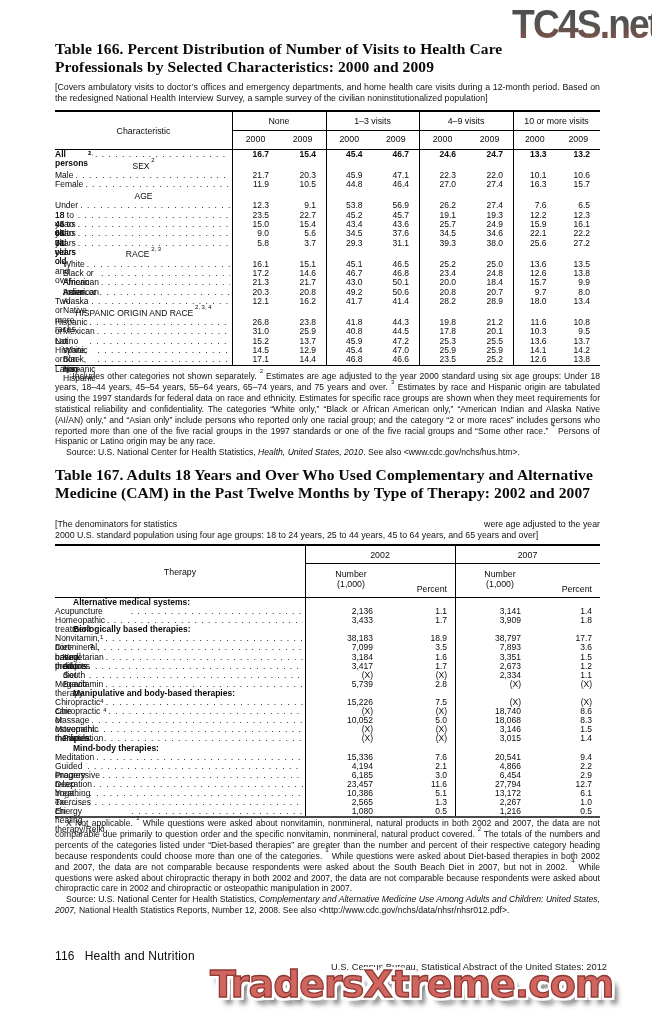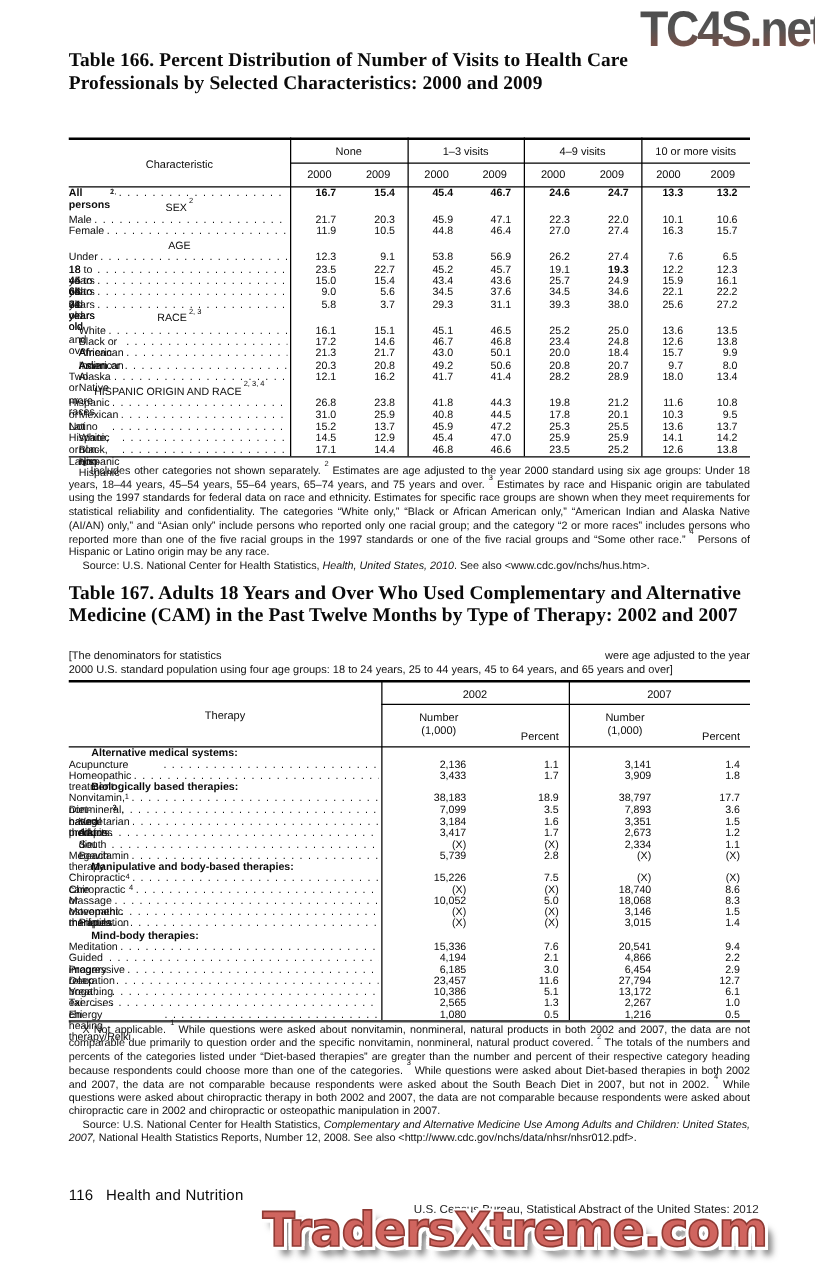--- a/index.html
+++ b/index.html
@@ -79,20 +79,21 @@
   #wm-mid .over{background:linear-gradient(180deg,#ef5357 0%,#d31f26 36%,#f7c9c9 50%,#c4161c 62%,#9f0e13 100%);
      -webkit-background-clip:text;background-clip:text;color:transparent;}
   #wm-bot .over{color:#d0655f;-webkit-text-stroke:1.3px #8e3a34;}
 </style>
 </head>
 <body>
 
 <div class="page">
 
   <div class="content tbl-title" id="title166">Table 166. Percent Distribution of Number of Visits to Health Care Professionals by Selected Characteristics: 2000 and 2009</div>
+  <div class="content bracket-note" id="note166">[Covers ambulatory visits to doctor’s offices and emergency departments, and home health care visits during a 12-month period. Based on the redesigned National Health Interview Survey, a sample survey of the civilian noninstitutionalized population]</div>
 
   <div class="content tbl" id="t166">
       <div class="thead">
         <div class="hchar">Characteristic</div>
         <div class="hgroups">
           <div style="width: 94px;">None</div>
           <div style="width: 93px;">1–3 visits</div>
           <div style="width: 94px;">4–9 visits</div>
           <div style="width: 87px;">10 or more visits</div>
         </div>
@@ -174,21 +175,21 @@
         <div class="trow">
           <div class="lcell" style="width: 177px;">
             <span>18 to 44 years old</span>
             <span class="dots"> . . . . . . . . . . . . . . . . . . . . . . . . . . . . . . . . . . . . . . . . . . . . . . . . . . . . . . . . . . . . . . . . . . . . . . . . . . . . . . . . . . . . . . . . . . . . . . . . . . . . . . . . . . . . . . . . . . . . . . . . . . . . . . . . . . . . . . . . . . . .</span>
           </div>
           <div class="vcell" style="width: 47px; padding-right: 10px;">23.5</div>
           <div class="vcell" style="width: 47px; padding-right: 10px;">22.7</div>
           <div class="vcell" style="width: 46.5px; padding-right: 10px;">45.2</div>
           <div class="vcell" style="width: 46.5px; padding-right: 10px;">45.7</div>
           <div class="vcell" style="width: 47px; padding-right: 10px;">19.1</div>
-          <div class="vcell" style="width: 47px; padding-right: 10px; font-weight: bold;">19.3</div>
+          <div class="vcell" style="width: 47px; padding-right: 10px;">19.3</div>
           <div class="vcell" style="width: 43.5px; padding-right: 10px;">12.2</div>
           <div class="vcell" style="width: 43.5px; padding-right: 10px;">12.3</div>
         </div>
         <div class="trow">
           <div class="lcell" style="width: 177px;">
             <span>45 to 64 years old</span>
             <span class="dots"> . . . . . . . . . . . . . . . . . . . . . . . . . . . . . . . . . . . . . . . . . . . . . . . . . . . . . . . . . . . . . . . . . . . . . . . . . . . . . . . . . . . . . . . . . . . . . . . . . . . . . . . . . . . . . . . . . . . . . . . . . . . . . . . . . . . . . . . . . . . .</span>
           </div>
           <div class="vcell" style="width: 47px; padding-right: 10px;">15.0</div>
           <div class="vcell" style="width: 47px; padding-right: 10px;">15.4</div>

